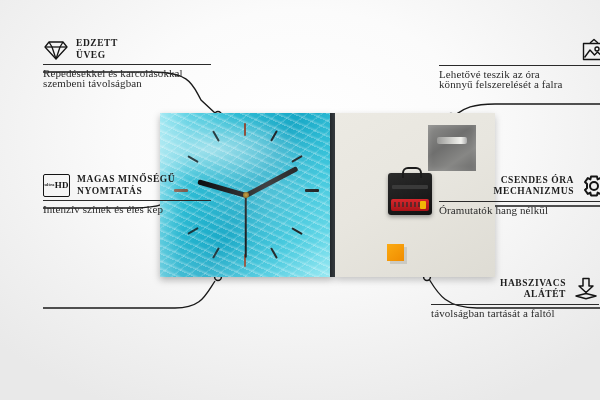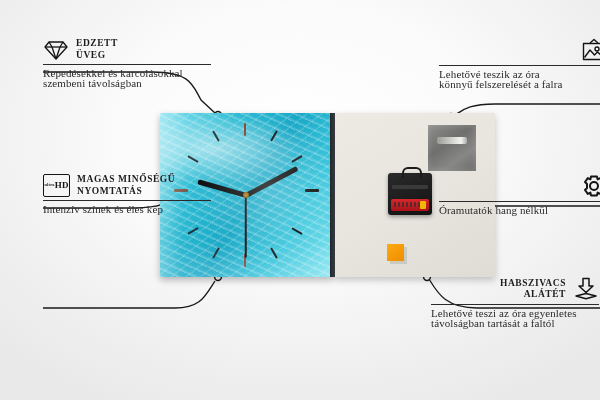--- a/index.html
+++ b/index.html
@@ -201,20 +201,24 @@
         </g>
       </svg>
     </div>
     <div class="co-rule"></div>
     <div class="co-desc">Lehetővé teszik az óra</div>
     <div class="co-desc">könnyű felszerelését a falra</div>
   </div>
 
   <div class="callout right" style="left:414px;top:174px;width:168px;">
     <div class="co-head">
+      <div>
+        <div class="co-title">CSENDES ÓRA</div>
+        <div class="co-title">MECHANIZMUS</div>
+      </div>
       <svg class="ico" width="26" height="24" viewBox="0 0 26 24">
         <g fill="none" stroke="#141414" stroke-width="2" stroke-linejoin="round">
           <path d="M10,2.6 L16,2.6 L16.6,5.4 L19.2,4.1 L22,8 L20,10 L20,14 L22,16 L19.2,19.9 L16.6,18.6 L16,21.4 L10,21.4 L9.4,18.6 L6.8,19.9 L4,16 L6,14 L6,10 L4,8 L6.8,4.1 L9.4,5.4 Z"></path>
           <circle cx="13" cy="12" r="4"></circle>
         </g>
       </svg>
     </div>
     <div class="co-rule"></div>
     <div class="co-desc">Óramutatók hang nélkül</div>
   </div>
@@ -226,17 +230,16 @@
         <div class="co-title">ALÁTÉT</div>
       </div>
       <svg class="ico" width="26" height="24" viewBox="0 0 26 24">
         <g fill="none" stroke="#141414" stroke-width="1.5" stroke-linejoin="round">
           <path d="M10,1.5 L16,1.5 L16,9 L20,9 L13,15.5 L6,9 L10,9 Z"></path>
           <path d="M13,16.5 L23,19 L13,21.8 L3,19 Z"></path>
         </g>
       </svg>
     </div>
     <div class="co-rule"></div>
-    <div class="co-desc">Lehetővé teszi az óra egyenletes</div>
     <div class="co-desc">távolságban tartását a faltól</div>
   </div>
 
 </div>
 
 </body></html>

